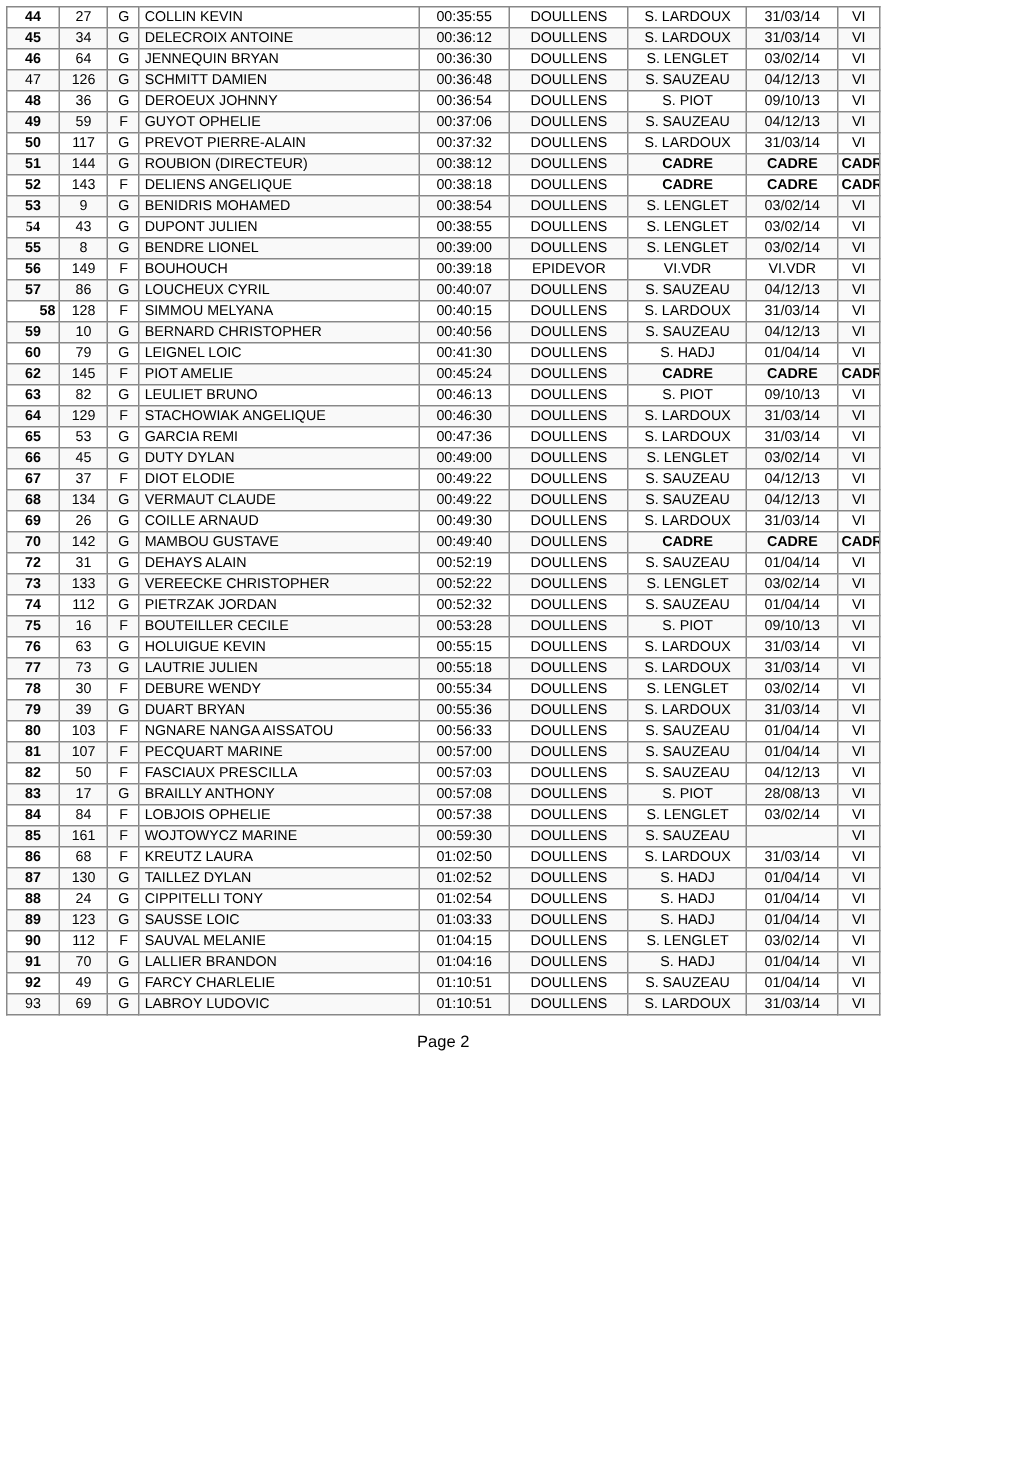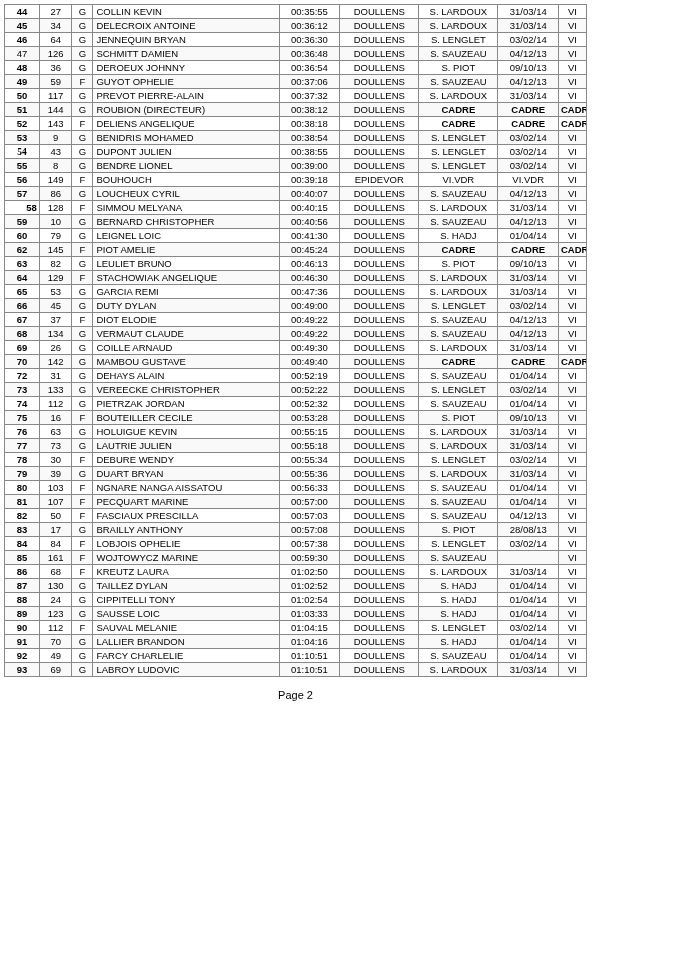--- a/index.html
+++ b/index.html
@@ -564,21 +564,21 @@
           <td class="col-doss">49</td>
           <td class="col-sex">G</td>
           <td class="col-name">FARCY CHARLELIE</td>
           <td class="col-time">01:10:51</td>
           <td class="col-club">DOULLENS</td>
           <td class="col-coach">S. SAUZEAU</td>
           <td class="col-date">01/04/14</td>
           <td class="col-cat">VI</td>
         </tr>
         <tr>
-          <td class="col-rank" style="font-weight: bold;">93</td>
+          <td class="col-rank" style="font-weight: normal;">93</td>
           <td class="col-doss">69</td>
           <td class="col-sex">G</td>
           <td class="col-name">LABROY LUDOVIC</td>
           <td class="col-time">01:10:51</td>
           <td class="col-club">DOULLENS</td>
           <td class="col-coach">S. LARDOUX</td>
           <td class="col-date">31/03/14</td>
           <td class="col-cat">VI</td>
         </tr>
       </tbody>

